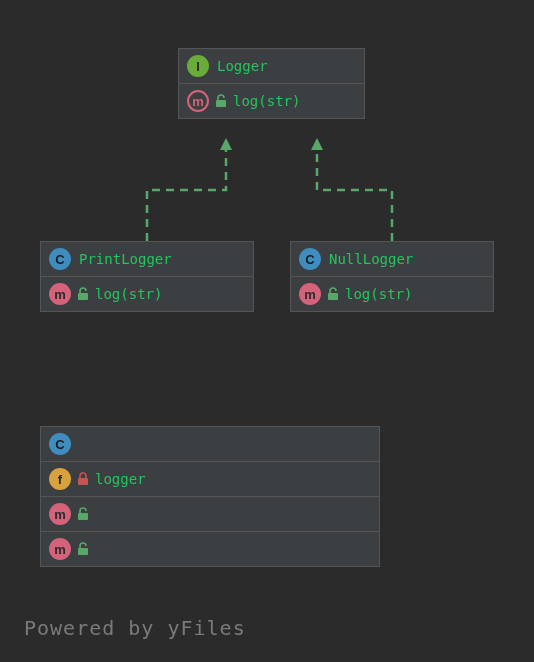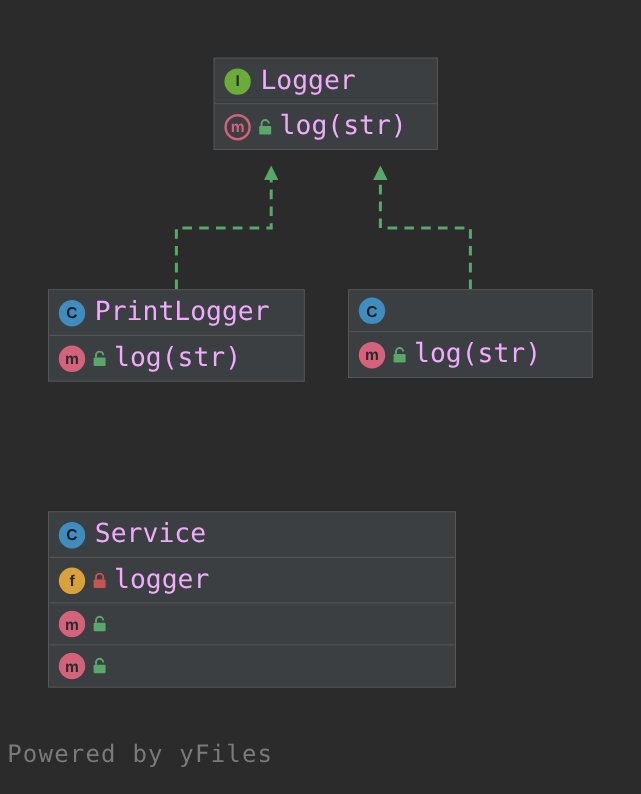--- a/index.html
+++ b/index.html
@@ -56,32 +56,32 @@
     color: #2b2b2b;
     flex: 0 0 auto;
     font-family: "Segoe UI", Arial, sans-serif;
   }
   .badge-i { background: #6aab3a; color: #2b2b2b; }
   .badge-c { background: #3f8dbf; color: #1c1c1c; }
   .badge-m { background: #d4627a; color: #2b2b2b; }
   .badge-f { background: #d8a13b; color: #2b2b2b; }
   .badge-m.abstract { background: #3c3f41; border: 2px solid #d4627a; color: #d4627a; box-sizing: border-box; }
   .label {
-    font-size: 22px;
-    color: #f0abfc;
+    font-size: 14px;
+    color: #22c55e;
     white-space: nowrap;
   }
   .vis-icon {
     width: 12px;
     height: 14px;
     flex: 0 0 auto;
   }
   .footer-text {
     position: absolute;
-    left: 6px;
+    left: 24px;
     bottom: 22px;
     color: #7a7a7a;
     font-size: 20px;
     font-family: "Menlo", "Consolas", monospace;
     letter-spacing: 1px;
   }
 </style>
 </head>
 <body>
 
@@ -123,35 +123,35 @@
         <rect x="1" y="6" width="10" height="7" rx="1" fill="#59a869"></rect>
         <path d="M3 6 V4 a3 3 0 0 1 6 0" stroke="#59a869" stroke-width="1.6" fill="none"></path>
       </svg>
     <span class="label">log(str)</span>
   </div>
 </div>
 
 <div class="uml-box" style="left:290px; top:241px; width:204px;">
   <div class="uml-header">
     <span class="badge badge-c">C</span>
+    <span class="label">NullLogger</span>
   </div>
   <div class="uml-row">
     <span class="badge badge-m">m</span>
     <svg class="vis-icon" viewBox="0 0 12 14">
         <rect x="1" y="6" width="10" height="7" rx="1" fill="#59a869"></rect>
         <path d="M3 6 V4 a3 3 0 0 1 6 0" stroke="#59a869" stroke-width="1.6" fill="none"></path>
       </svg>
     <span class="label">log(str)</span>
   </div>
 </div>
 
 <div class="uml-box" style="left:40px; top:426px; width:340px;">
   <div class="uml-header">
     <span class="badge badge-c">C</span>
-    <span class="label">Service</span>
   </div>
   <div class="uml-row">
     <span class="badge badge-f">f</span>
     <svg class="vis-icon" viewBox="0 0 12 14">
         <rect x="1" y="6" width="10" height="7" rx="1" fill="#c75450"></rect>
         <path d="M3 6 V4 a3 3 0 0 1 6 0 V6" stroke="#c75450" stroke-width="1.6" fill="none"></path>
       </svg>
     <span class="label">logger</span>
   </div>
   <div class="uml-row">

